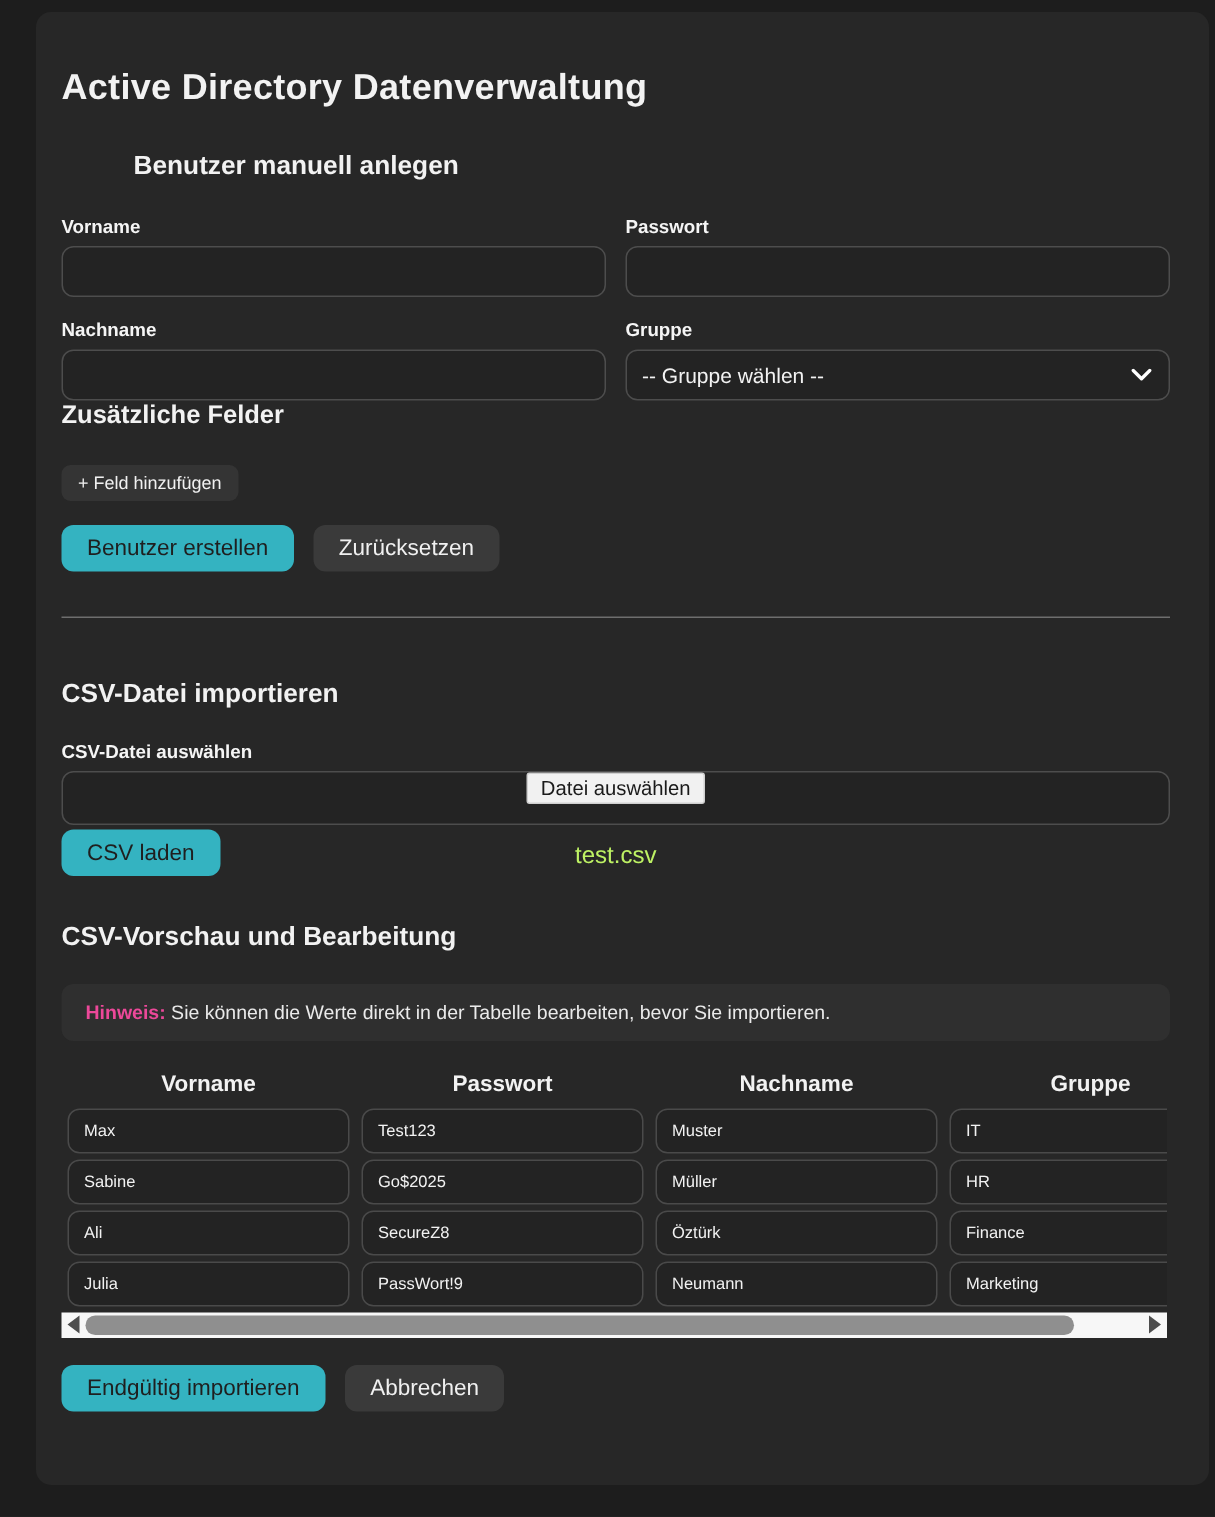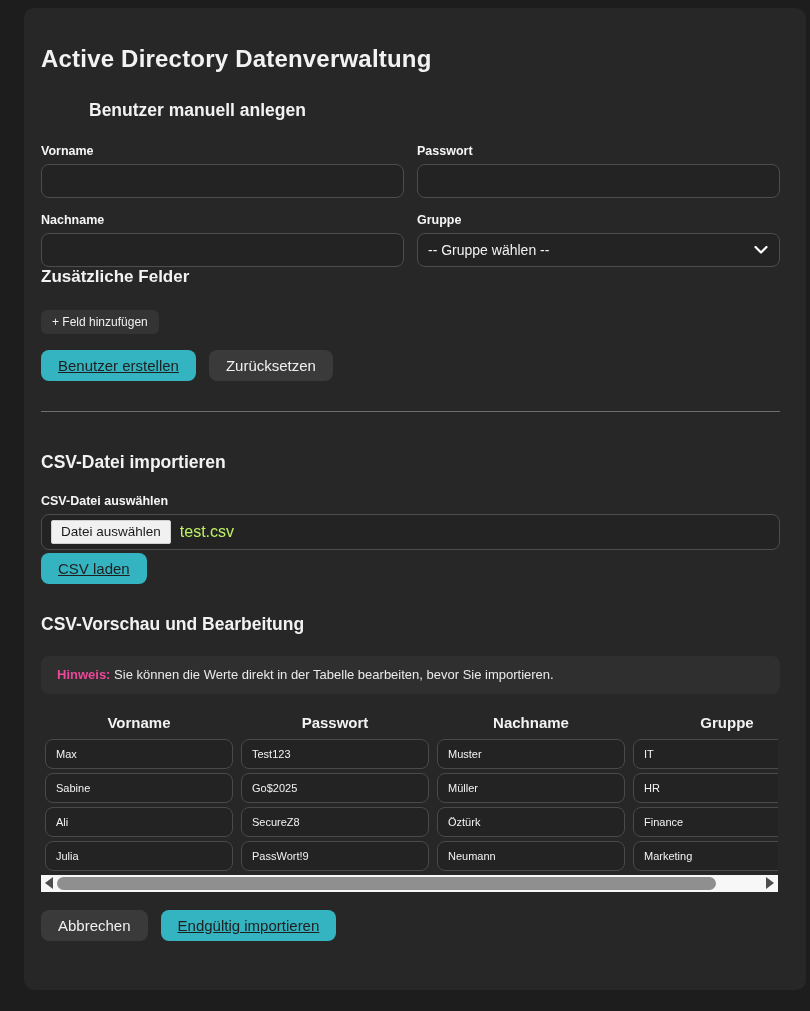--- a/index.html
+++ b/index.html
@@ -70,37 +70,37 @@
   }
   .btn-small{
     margin-top:23px;
     background:#343434;color:#f0f0f0;
     font-size:12px;padding:5px 11px;border-radius:6px;
     display:inline-block;
   }
   .btn-row{margin-top:16px;display:flex;gap:13px;}
   .btn-accent{
     background:var(--accent);color:#1f1f1f;
-    font-size:15px;padding:7px 17px;height:31px;text-decoration:underline;
+    font-size:15px;padding:7px 17px;height:31px;
   }
   .btn-secondary{
     background:var(--btn-dark);color:#f0f0f0;
     font-size:15px;padding:7px 17px;height:31px;
   }
   .divider{
     margin-top:30px;border:none;border-top:1px solid var(--divider);height:0;
   }
   .h2-import{margin-top:40px;}
   .label-file{margin-top:21px;}
   .file-box{
     margin-top:6px;width:100%;height:36px;
     background:var(--input-bg);
     border:1px solid var(--input-border);
     border-radius:8px;
-    display:flex;align-items:center;padding:0 9px;gap:9px;
+    display:flex;align-items:center;padding:0 9px;gap:26px;flex-direction:column;
   }
   .file-btn{
     background:#f1f1f1;color:#1a1a1a;
     border:1px solid #cfcfcf;border-radius:2px;
     font-size:13.5px;padding:2px 9px;height:24px;
     font-family:"Liberation Sans",sans-serif;cursor:pointer;
   }
   .file-name{font-size:16px;color:#bef264;}
   .btn-load{margin-top:3px;}
   .h2-preview{margin-top:30px;}
@@ -254,17 +254,17 @@
     </div>
   </div>
 
   <div class="scrollbar">
     <span class="scroll-arrow scroll-left"></span>
     <span class="scroll-thumb"></span>
     <span class="scroll-arrow scroll-right"></span>
   </div>
 
   <div class="bottom-btns">
+    <button class="btn btn-accent">Endgültig importieren</button>
     <button class="btn btn-secondary">Abbrechen</button>
-    <button class="btn btn-accent">Endgültig importieren</button>
   </div>
 
 </div>
 
 </body></html>

